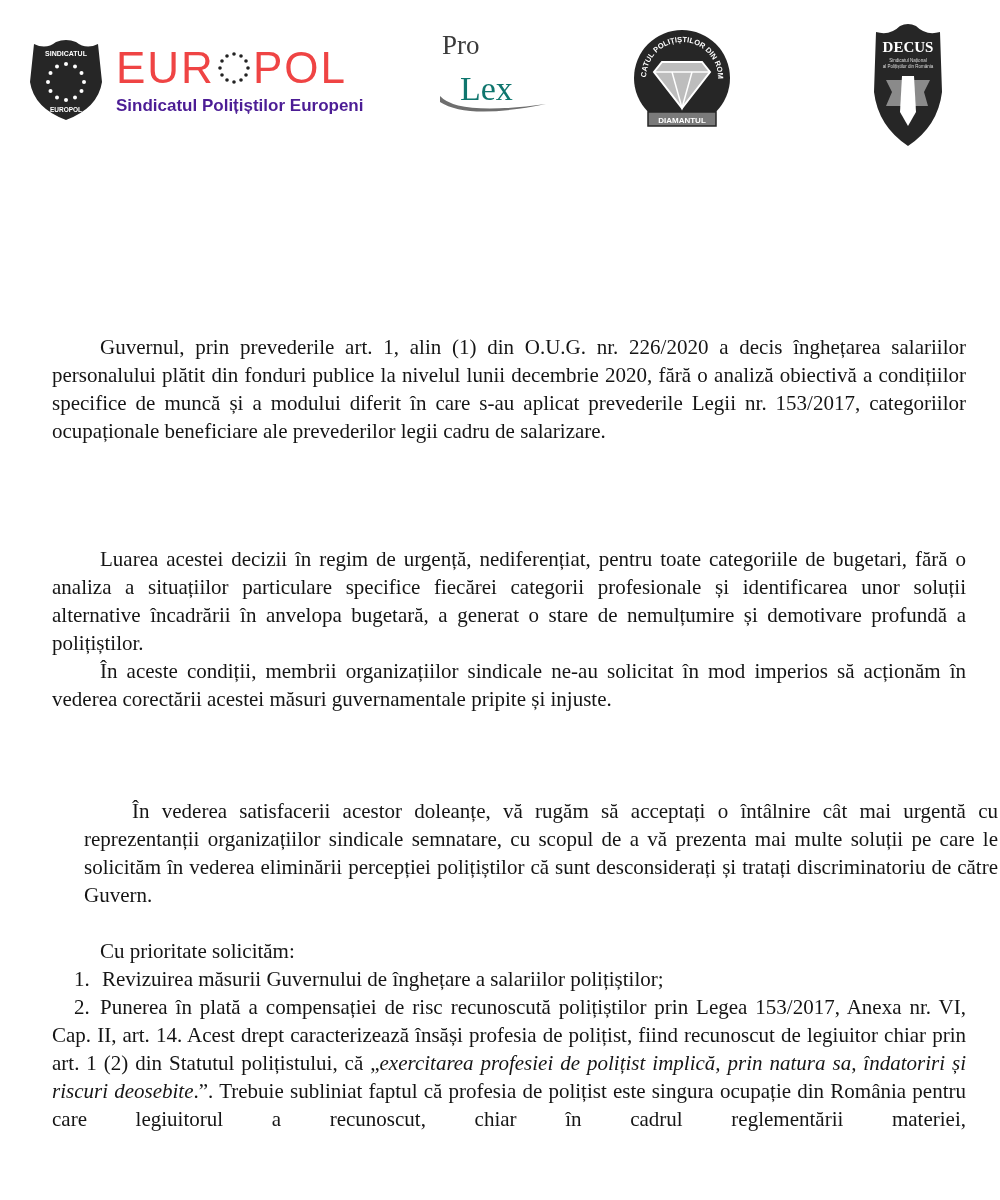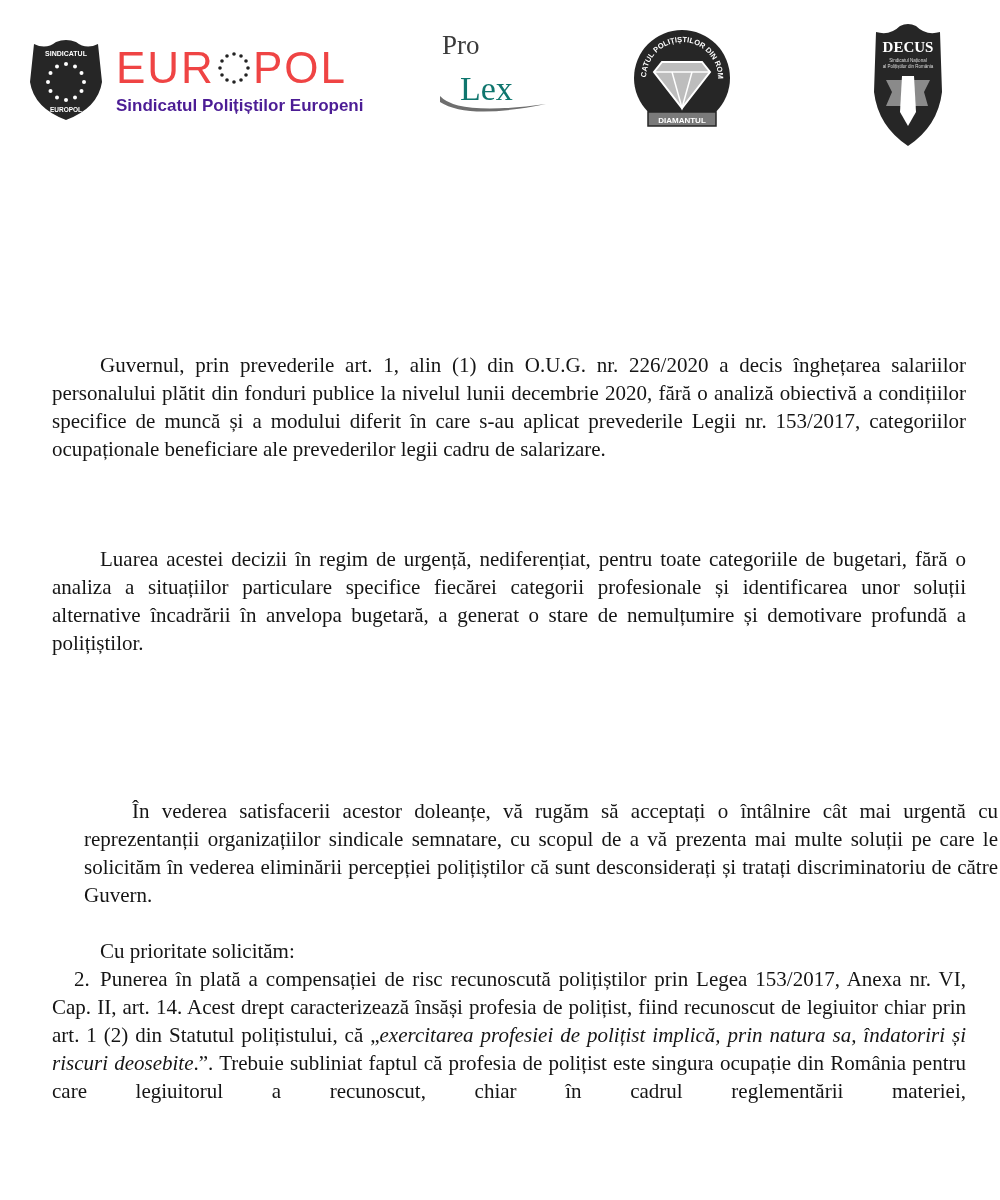--- a/index.html
+++ b/index.html
@@ -18,21 +18,21 @@
   .prolex svg { position: absolute; left: 0; top: 62px; }
   .diamant { position: absolute; left: 630px; top: 22px; width: 104px; height: 118px; }
   .decus { position: absolute; left: 870px; top: 22px; width: 76px; height: 126px; }
 
   
   .text { font-family: "Liberation Serif", serif; font-size: 21px; line-height: 28px; color: #151515; }
   .addr { position: absolute; left: 52px; top: 222px; width: 900px; }
   .addr div { height: 28px; white-space: nowrap; }
   .para { position: absolute; left: 52px; width: 914px; text-align: justify; text-align-last: left; }
   .para .indent { display: inline-block; width: 48px; }
-  .p1 { top: 351px; }
+  .p1 { top: 333px; }
   .p2 { top: 545px; }
   .p3 { top: 657px; }
   .p4 { top: 797px; margin-left: 32px; }
   .p5 { top: 937px; }
   .list { position: absolute; left: 52px; top: 965px; width: 914px; }
   .li1 { padding-left: 22px; white-space: nowrap; }
   .li1 .num { display: inline-block; width: 28px; }
   .li2 { text-align: justify; text-align-last: justify; }
   .li2 .num { display: inline-block; width: 26px; margin-left: 22px; }
   em { font-style: italic; }
@@ -113,22 +113,26 @@
       <text x="38" y="40" text-anchor="middle" font-family="Liberation Sans, sans-serif" font-size="4.5" fill="#dddddd">Sindicatul Național</text>
       <text x="38" y="46" text-anchor="middle" font-family="Liberation Sans, sans-serif" font-size="4.5" fill="#dddddd">al Polițiștilor din România</text>
       <path d="M16 58 L60 58 L54 70 L58 84 L16 84 L22 70 Z" fill="#8a8a8a"></path>
       <path d="M32 54 L44 54 L46 90 L38 104 L30 90 Z" fill="#ffffff"></path>
     </svg>
   </div>
 
 
   <div class="para text p1"><span class="indent"></span><span>Guvernul, prin prevederile art. 1, alin (1) din O.U.G. nr. 226/2020 a decis înghețarea salariilor personalului plătit din fonduri publice la nivelul lunii decembrie 2020, fără o analiză obiectivă a condițiilor specifice de muncă și a modului diferit în care s-au aplicat prevederile Legii nr. 153/2017, categoriilor ocupaționale beneficiare ale prevederilor legii cadru de salarizare.</span></div>
   <div class="para text p2"><span class="indent"></span><span>Luarea acestei decizii în regim de urgență, nediferențiat, pentru toate categoriile de bugetari, fără o analiza a situațiilor particulare specifice fiecărei categorii profesionale și identificarea unor soluții alternative încadrării în anvelopa bugetară, a generat o stare de  nemulțumire și demotivare profundă a polițiștilor.</span></div>
+  <div class="para text p3"><span class="indent"></span><span>În aceste condiții, membrii organizațiilor sindicale ne-au solicitat în mod imperios să acționăm în vederea corectării acestei măsuri guvernamentale pripite și injuste.</span></div>
   <div class="para text p4"><span class="indent"></span><span>În vederea satisfacerii acestor doleanțe, vă rugăm să acceptați o întâlnire cât mai urgentă cu reprezentanții organizațiilor sindicale semnatare, cu scopul de a vă prezenta mai multe soluții pe care le solicităm în vederea eliminării percepției polițiștilor că sunt desconsiderați și tratați discriminatoriu de către Guvern.</span></div>
   <div class="para text p5"><span class="indent"></span><span>Cu prioritate solicităm:</span></div>
 
   <div class="list text">
+    <div class="li1">
+      <span class="num">1.</span><span>Revizuirea măsurii Guvernului de înghețare a salariilor polițiștilor;</span>
+    </div>
     <div class="li2">
       <span class="num">2.</span><span>Punerea în plată a compensației de risc recunoscută polițiștilor prin Legea 153/2017, Anexa nr. VI, Cap. II, art. 14. Acest drept caracterizează însăși profesia de polițist, fiind recunoscut de legiuitor chiar prin art. 1 (2) din Statutul polițistului, că „</span><em>exercitarea profesiei de polițist implică, prin natura sa, îndatoriri și riscuri deosebite</em><span>.”.  Trebuie subliniat faptul că profesia de polițist este singura ocupație din România pentru care legiuitorul a recunoscut, chiar în cadrul reglementării materiei,</span>
     </div>
   </div>
 
 </div>
 
 </body></html>

